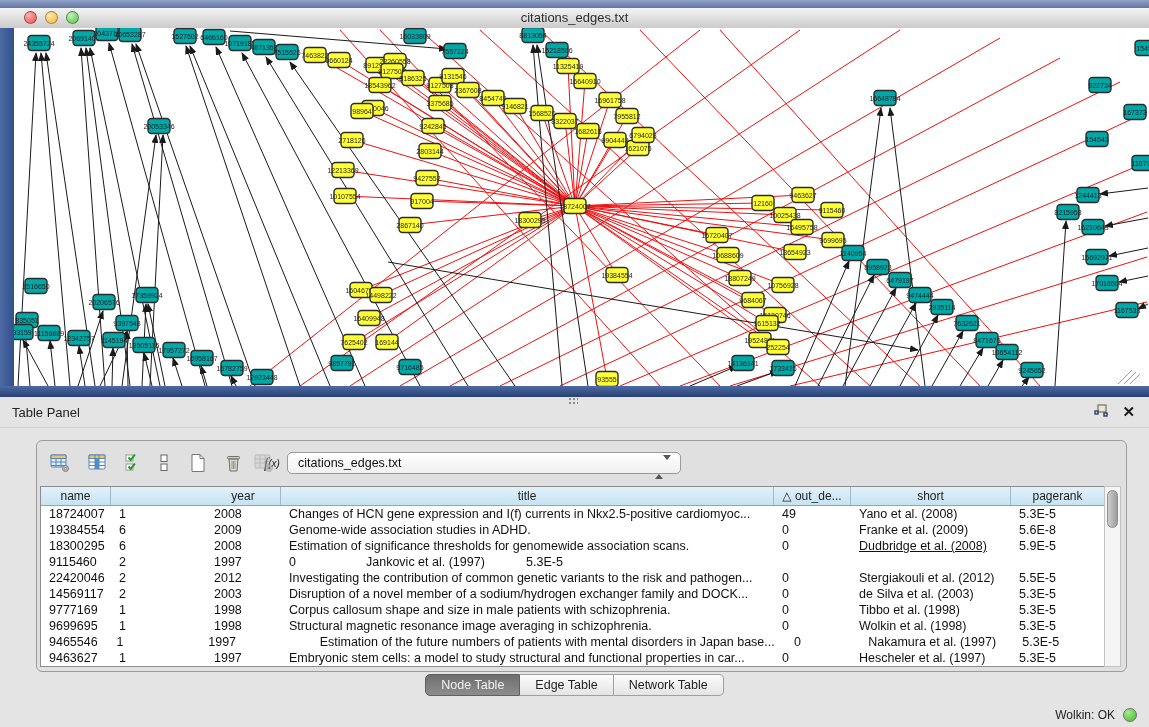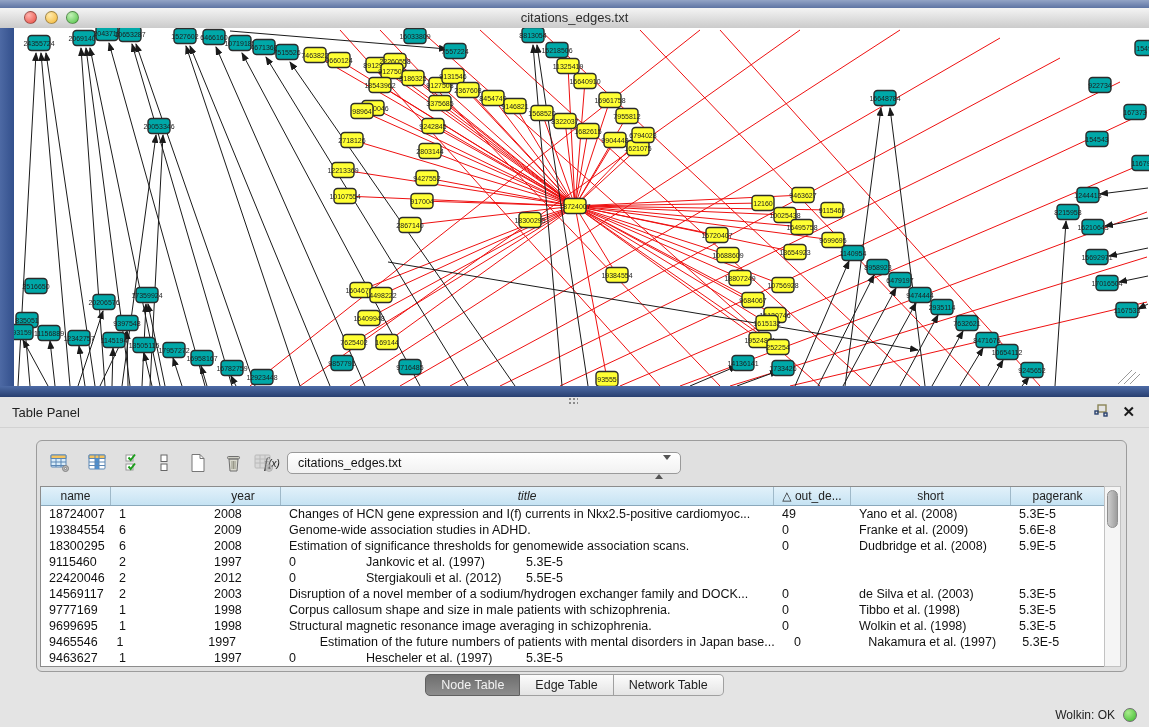--- a/index.html
+++ b/index.html
@@ -817,21 +817,21 @@
           <span class="dd-arrows">
             <span class="tri-up"></span><span class="tri-down"></span>
           </span>
         </div>
       </div>
       <div class="tbl" id="tbl">
           <div class="hdr">
             <div class="hcell" style="width: 70px;">name</div>
             <div class="hcell" style="width: 95px; margin-top: 21px;">in_degree</div>
             <div class="hcell" style="width: 75px;">year</div>
-            <div class="hcell" style="width: 493px; font-style: italic;">title</div>
+            <div class="hcell" style="width: 493px;">title</div>
             <div class="hcell" style="width: 77px;">△ out_de...</div>
             <div class="hcell" style="width: 160px;">short</div>
             <div class="hcell" style="width: 94px;">pagerank</div>
           </div>
           <div class="row">
             <div class="cell" style="width: 70px;">18724007</div>
             <div class="cell" style="width: 95px;">1</div>
             <div class="cell" style="width: 75px;">2008</div>
             <div class="cell" style="width: 493px;">Changes of HCN gene expression and I(f) currents in Nkx2.5-positive cardiomyoc...</div>
             <div class="cell" style="width: 77px;">49</div>
@@ -846,35 +846,36 @@
             <div class="cell" style="width: 77px;">0</div>
             <div class="cell" style="width: 160px;">Franke et al. (2009)</div>
             <div class="cell" style="width: 94px;">5.6E-8</div>
           </div>
           <div class="row">
             <div class="cell" style="width: 70px;">18300295</div>
             <div class="cell" style="width: 95px;">6</div>
             <div class="cell" style="width: 75px;">2008</div>
             <div class="cell" style="width: 493px;">Estimation of significance thresholds for genomewide association scans.</div>
             <div class="cell" style="width: 77px;">0</div>
-            <div class="cell" style="width: 160px;">Dudbridge et al. (2008)</div>
+            <div class="cell" style="width: 160px; text-decoration: underline;">Dudbridge et al. (2008)</div>
             <div class="cell" style="width: 94px;">5.9E-5</div>
           </div>
           <div class="row">
             <div class="cell" style="width: 70px;">9115460</div>
             <div class="cell" style="width: 95px;">2</div>
             <div class="cell" style="width: 75px;">1997</div>
             <div class="cell" style="width: 77px;">0</div>
             <div class="cell" style="width: 160px;">Jankovic et al. (1997)</div>
             <div class="cell" style="width: 94px;">5.3E-5</div>
           </div>
           <div class="row">
             <div class="cell" style="width: 70px;">22420046</div>
             <div class="cell" style="width: 95px;">2</div>
             <div class="cell" style="width: 75px;">2012</div>
+            <div class="cell" style="width: 493px;">Investigating the contribution of common genetic variants to the risk and pathogen...</div>
             <div class="cell" style="width: 77px;">0</div>
             <div class="cell" style="width: 160px;">Stergiakouli et al. (2012)</div>
             <div class="cell" style="width: 94px;">5.5E-5</div>
           </div>
           <div class="row">
             <div class="cell" style="width: 70px;">14569117</div>
             <div class="cell" style="width: 95px;">2</div>
             <div class="cell" style="width: 75px;">2003</div>
             <div class="cell" style="width: 493px;">Disruption of a novel member of a sodium/hydrogen exchanger family and DOCK...</div>
             <div class="cell" style="width: 77px;">0</div>
@@ -905,20 +906,21 @@
             <div class="cell" style="width: 75px;">1997</div>
             <div class="cell" style="width: 493px; margin-left: 39px;">Estimation of the future numbers of patients with mental disorders in Japan base...</div>
             <div class="cell" style="width: 77px;">0</div>
             <div class="cell" style="width: 160px;">Nakamura et al. (1997)</div>
             <div class="cell" style="width: 94px;">5.3E-5</div>
           </div>
           <div class="row">
             <div class="cell" style="width: 70px;">9463627</div>
             <div class="cell" style="width: 95px;">1</div>
             <div class="cell" style="width: 75px;">1997</div>
+            <div class="cell" style="width: 493px;">Embryonic stem cells: a model to study structural and functional properties in car...</div>
             <div class="cell" style="width: 77px;">0</div>
             <div class="cell" style="width: 160px;">Hescheler et al. (1997)</div>
             <div class="cell" style="width: 94px;">5.3E-5</div>
           </div>
         </div>
       <div class="vscroll">
         <div class="thumb"></div>
       </div>
     </div>
 

